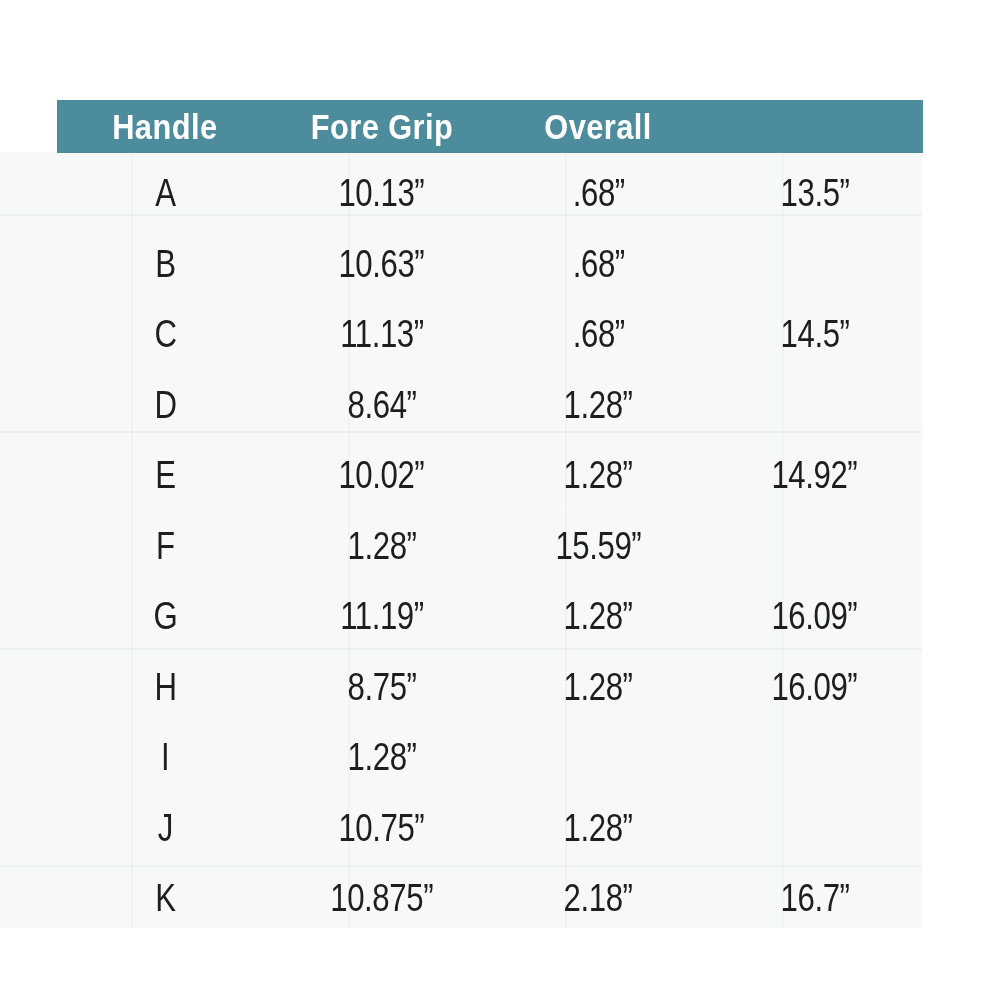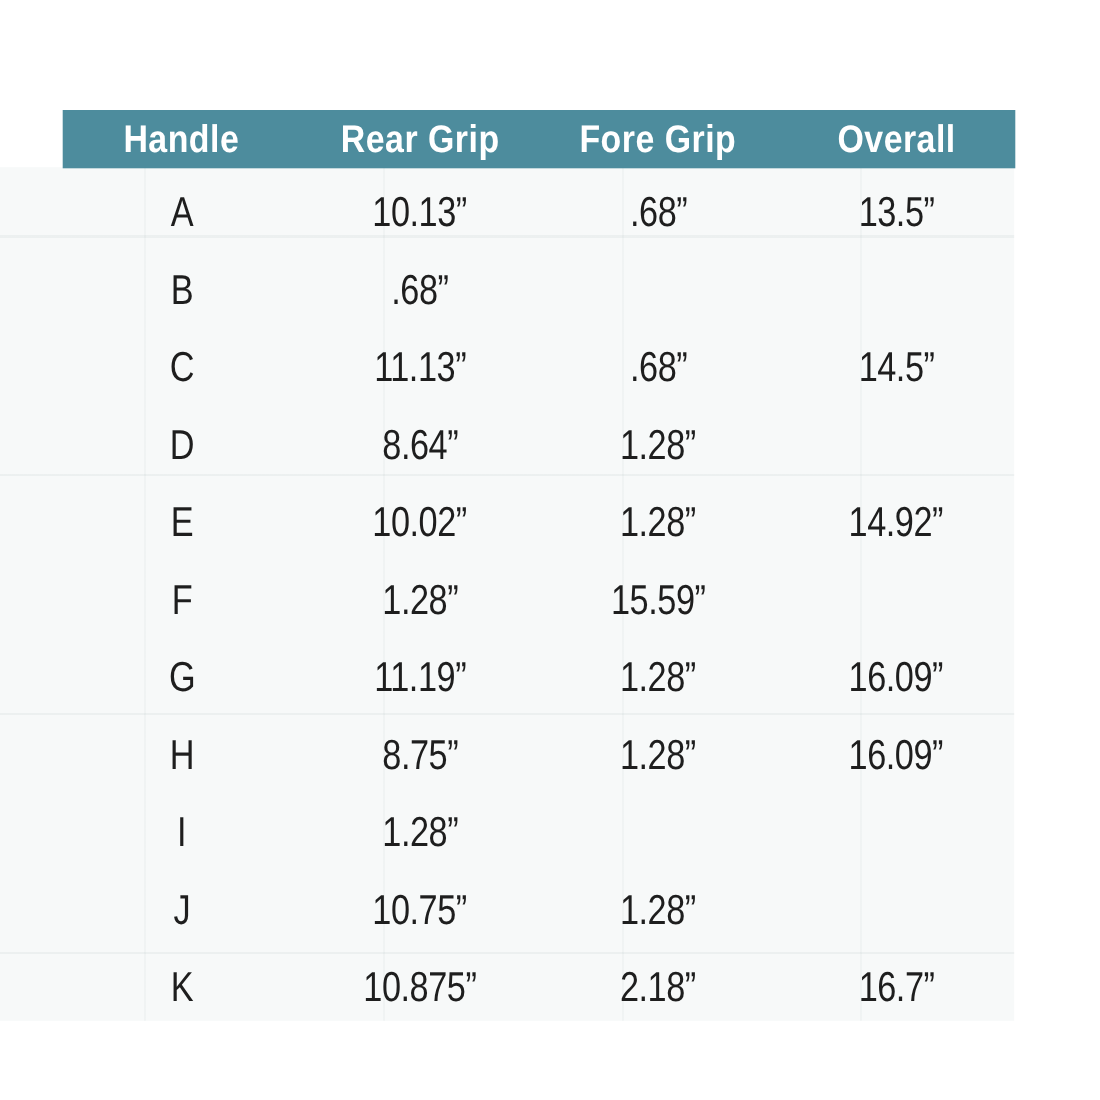--- a/index.html
+++ b/index.html
@@ -81,33 +81,33 @@
   }
 </style>
 </head>
 <body>
 
 <div class="canvas">
   <div class="photo-bg"></div>
   <div class="spec-table">
     <div class="thead" id="thead">
         <div class="th"><span class="t">Handle</span></div>
-        <div class="th"><span class="t">Rear Grip</span></div>
         <div class="th"><span class="t">Fore Grip</span></div>
         <div class="th"><span class="t">Overall</span></div>
       </div>
     <div class="tbody" id="tbody">
         <div class="tr">
           <div class="td"><span class="t">A</span></div>
           <div class="td"><span class="t">10.13”</span></div>
           <div class="td"><span class="t">.68”</span></div>
           <div class="td"><span class="t">13.5”</span></div>
         </div>
         <div class="tr">
           <div class="td"><span class="t">B</span></div>
+          <div class="td"><span class="t">10.63”</span></div>
           <div class="td"><span class="t">.68”</span></div>
         </div>
         <div class="tr">
           <div class="td"><span class="t">C</span></div>
           <div class="td"><span class="t">11.13”</span></div>
           <div class="td"><span class="t">.68”</span></div>
           <div class="td"><span class="t">14.5”</span></div>
         </div>
         <div class="tr">
           <div class="td"><span class="t">D</span></div>

